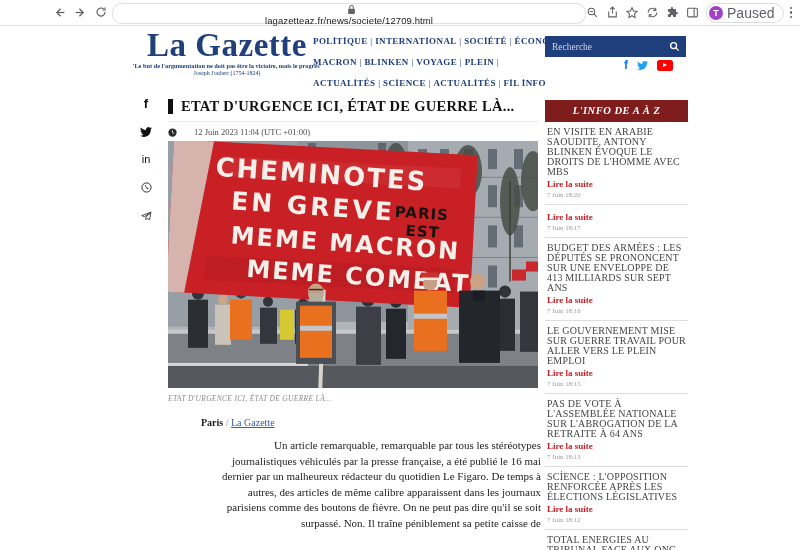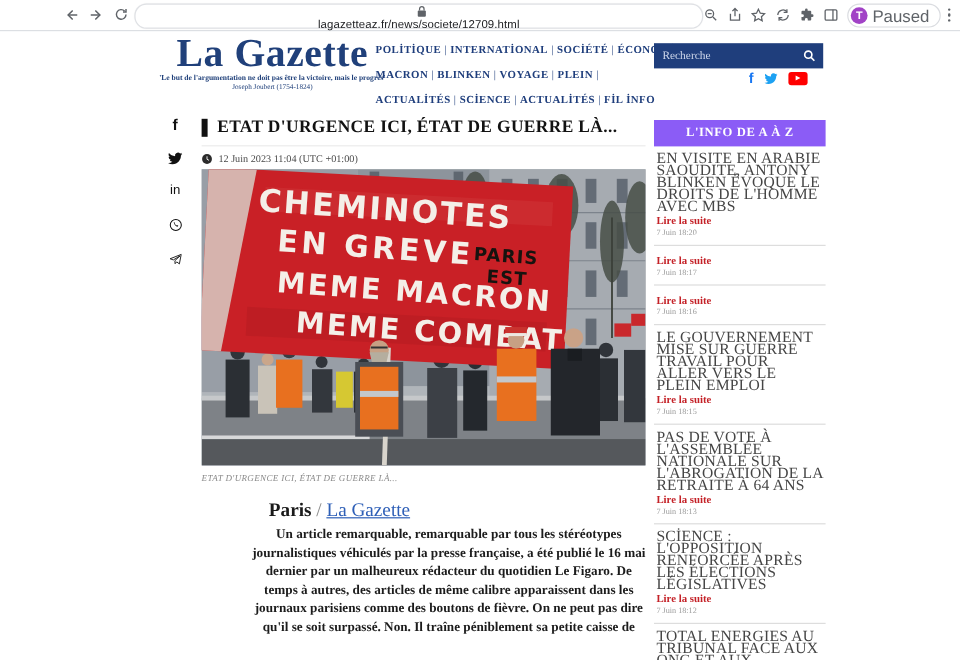--- a/index.html
+++ b/index.html
@@ -54,38 +54,38 @@
   
   .sharerail{left:136px;top:97px;width:20px;display:flex;flex-direction:column;gap:16px;align-items:center;color:#111;}
   .share-f{font-family:"Liberation Sans",sans-serif;font-weight:bold;font-size:13px;line-height:13px;color:#111;}
   .share-in{font-family:"Liberation Sans",sans-serif;font-weight:normal;font-size:11px;line-height:11px;color:#111;}
 
   
   .article-title{left:168px;top:98px;width:370px;display:flex;align-items:flex-start;
         border-bottom:1px solid #ececec;padding-bottom:7px;}
   .tbar{width:5px;height:15px;background:#111;margin-right:8px;margin-top:1px;}
   .article-title h2{margin:0;font-size:14.5px;line-height:16px;color:#121212;letter-spacing:.3px;font-weight:bold;}
-  .dateline{left:168px;top:127px;width:370px;display:flex;align-items:center;gap:5px;
+  .dateline{left:168px;top:127px;width:370px;display:flex;align-items:center;gap:17px;
         color:#4a4a4a;font-size:8.5px;}
   .photo{left:168px;top:141px;width:370px;height:247px;overflow:hidden;background:#9aa0a6;}
   .photo svg{display:block;width:100%;height:100%;}
   .caption{left:168px;top:394px;width:370px;font-style:italic;font-size:7.5px;color:#8a8a8a;letter-spacing:.3px;}
-  .byline{left:224px;top:417px;width:320px;font-size:16px;}
+  .byline{left:201px;top:417px;width:320px;font-size:10px;}
   .byline .city{font-weight:bold;color:#1a1a1a;}
   .byline .sep{color:#888;}
   .byline a{color:#2e5fb7;text-decoration:underline;cursor:pointer;}
   .bodytext{left:207px;top:438px;width:334px;font-size:11px;line-height:15.6px;
-        font-weight:bold;color:#1c1c1c;text-align:center;}
+        font-weight:normal;color:#1c1c1c;text-align:right;}
 
   
   .sidebar{left:545px;top:100px;width:143px;}
-  .sb-header{height:22px;background:#8b5cf6;color:#fff;text-align:center;line-height:22px;
-        font-size:10.5px;font-weight:bold;letter-spacing:.5px;cursor:pointer;}
+  .sb-header{height:22px;background:#7f1d1d;color:#fff;text-align:center;line-height:22px;
+        font-size:10.5px;font-weight:bold;letter-spacing:.5px;cursor:pointer;font-style:italic;}
   .sb-item{padding:5px 2px 6px 2px;border-bottom:1px solid #ddd;cursor:pointer;}
-  .sb-title{font-size:13px;line-height:10px;color:#454545;letter-spacing:.2px;}
+  .sb-title{font-size:10px;line-height:10px;color:#454545;letter-spacing:.2px;}
   .sb-link{font-size:9px;font-weight:bold;color:#c42127;margin-top:2px;cursor:pointer;}
   .sb-time{font-size:6.8px;color:#9a9a9a;margin-top:2px;}
 </style>
 </head>
 <body>
 
 <svg width="0" height="0" style="position:absolute">
   <defs>
     <symbol id="tw-bird" viewBox="0 0 24 24">
       <path d="M23.953 4.57a10 10 0 01-2.825.775 4.958 4.958 0 002.163-2.723c-.951.555-2.005.959-3.127 1.184a4.92 4.92 0 00-8.384 4.482C7.69 8.095 4.067 6.13 1.64 3.162a4.822 4.822 0 00-.666 2.475c0 1.71.87 3.213 2.188 4.096a4.904 4.904 0 01-2.228-.616v.06a4.923 4.923 0 003.946 4.827 4.996 4.996 0 01-2.212.085 4.936 4.936 0 004.604 3.417 9.867 9.867 0 01-6.102 2.105c-.39 0-.779-.023-1.17-.067a13.995 13.995 0 007.557 2.209c9.053 0 13.998-7.496 13.998-13.985 0-.21 0-.42-.015-.63A9.935 9.935 0 0024 4.59z"></path>
@@ -371,20 +371,21 @@
     <div class="sb-item">
       <div class="sb-title">EN VISITE EN ARABIE SAOUDITE, ANTONY BLINKEN ÉVOQUE LE DROITS DE L'HOMME AVEC MBS</div>
       <div class="sb-link">Lire la suite</div>
       <div class="sb-time">7 Juin 18:20</div>
     </div>
     <div class="sb-item">
       <div class="sb-link">Lire la suite</div>
       <div class="sb-time">7 Juin 18:17</div>
     </div>
     <div class="sb-item">
+      <div class="sb-title">BUDGET DES ARMÉES : LES DÉPUTÉS SE PRONONCENT SUR UNE ENVELOPPE DE 413 MILLIARDS SUR SEPT ANS</div>
       <div class="sb-link">Lire la suite</div>
       <div class="sb-time">7 Juin 18:16</div>
     </div>
     <div class="sb-item">
       <div class="sb-title">LE GOUVERNEMENT MISE SUR GUERRE TRAVAIL POUR ALLER VERS LE PLEIN EMPLOI</div>
       <div class="sb-link">Lire la suite</div>
       <div class="sb-time">7 Juin 18:15</div>
     </div>
     <div class="sb-item">
       <div class="sb-title">PAS DE VOTE À L'ASSEMBLÉE NATIONALE SUR L'ABROGATION DE LA RETRAITE À 64 ANS</div>

